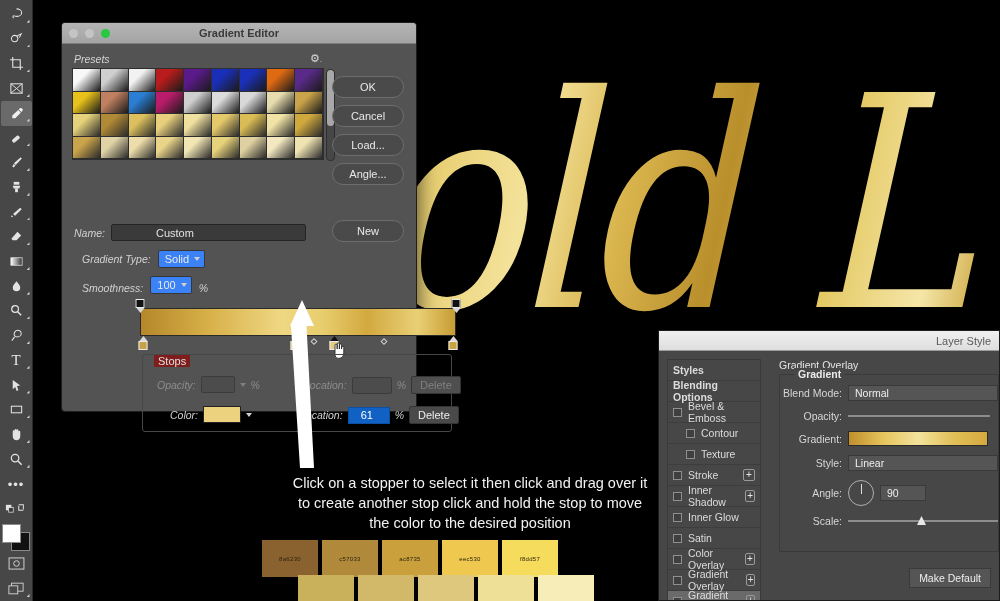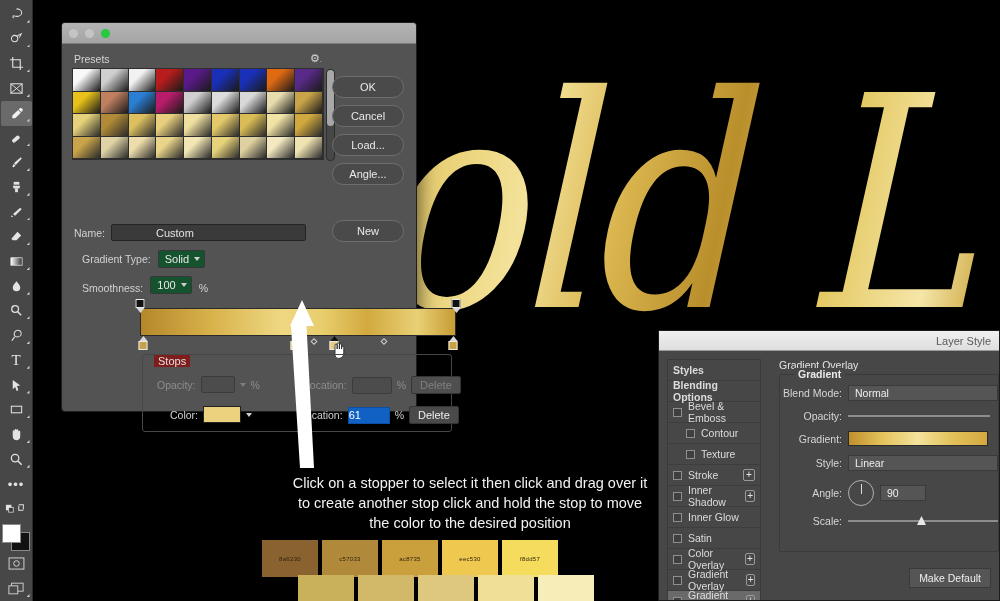--- a/index.html
+++ b/index.html
@@ -69,21 +69,21 @@
     border-bottom: 1px solid #7d7d7d;
   }
   .mac-dot { width: 9px; height: 9px; border-radius: 50%; margin-left: 7px; }
   .mac-dot.grey { background: #c4c4c4; }
   .mac-dot.green { background: #28c840; }
   #ge-title {
     position: absolute; left: 0; right: 0; text-align: center;
     font-size: 11px; color: #3a3a3a; font-weight: 600;
   }
   #ge-body { padding: 8px 10px; position: relative; height: 368px; }
-  .ge-label { font-size: 10.5px; color: #d2d2d2; }
+  .ge-label { font-size: 10.5px; color: #d2d2d2; font-style: italic; }
   .ge-label.dim { color: #8d8d8d; }
 
   #presets-row { display: flex; justify-content: space-between; align-items: center;
                  padding: 0 2px 3px 2px; width: 252px; }
   #presets-grid {
     width: 252px; height: 92px; border: 1px solid #2e2e2e;
     display: grid; grid-template-columns: repeat(9, 1fr); grid-template-rows: repeat(4,1fr);
     background: #3a3a3a; position: relative;
   }
   .swatch { border-right: 1px solid #2e2e2e; border-bottom: 1px solid #2e2e2e; }
@@ -102,21 +102,21 @@
                 flex-direction: column; gap: 7px; }
   #btn-new { position: absolute; right: 12px; top: 176px; }
 
   .field {
     background: #3a3a3a; border: 1px solid #242424; border-radius: 2px;
     color: #e2e2e2; font-size: 11px; display: flex; align-items: center;
     padding: 0 5px; height: 17px;
   }
   .field.dim { color: #7e7e7e; background: #4c4c4c; border-color: #3b3b3b; }
   .select {
-    background: #14532d; border: 1px solid #373737; border-radius: 2px;
+    background: #3b82f6; border: 1px solid #373737; border-radius: 2px;
     color: #e8e8e8; font-size: 11px; height: 18px;
     display: flex; align-items: center; padding: 0 4px 0 6px; gap: 5px;
   }
   .caret { width: 0; height: 0; border-left: 3.5px solid transparent;
            border-right: 3.5px solid transparent; border-top: 4px solid #d0d0d0; }
 
   #row-name { position: absolute; left: 12px; top: 180px; display: flex;
               align-items: center; gap: 6px; }
   #name-field { width: 195px; padding-left: 44px; }
   #row-type { position: absolute; left: 20px; top: 206px; display: flex;
@@ -169,21 +169,21 @@
   #row-loc1    { left: 242px; top: 332px; }
   #row-loc2    { left: 238px; top: 362px; }
   #color-chip { width: 38px; height: 17px; background: #ecd27f; border: 1px solid #222; }
   .del-btn {
     background: #4a4a4a; border: 1px solid #343434; border-radius: 2px;
     font-size: 11px; color: #eee; padding: 2px 8px;
   }
   .del-btn.dim { color: #808080; background: #4f4f4f; }
   #loc-input {
     width: 42px; height: 17px; background: #1160c4; border: 1px solid #0d4fa5;
-    color: #fff; font-size: 11px; display: flex; align-items: center; padding-left: 0;
+    color: #fff; font-size: 11px; display: flex; align-items: center; padding-left: 12px;
   }
 
   
   #arrow { position: absolute; left: 282px; top: 300px; }
   #caption {
     position: absolute; left: 290px; top: 473px; width: 360px;
     text-align: center; color: #f2f2f2; font-size: 14.5px; line-height: 20px;
   }
 
   
@@ -404,20 +404,21 @@
           <rect x="1" y="4" width="10" height="9" fill="#4a4a4a" stroke="#d8d8d8" stroke-width="1"></rect>
         </svg>
     </div>
   </div>
 
   <div id="gradient-editor">
     <div id="ge-titlebar">
       <div class="mac-dot grey"></div>
       <div class="mac-dot grey"></div>
       <div class="mac-dot green"></div>
+      <div id="ge-title">Gradient Editor</div>
     </div>
 
     <div id="ge-body">
       <div id="presets-row">
         <span class="ge-label">Presets</span>
         <span style="color:#d6d6d6;font-size:11px;">⚙<span style="font-size:8px;">.</span></span>
       </div>
 
       <div id="presets-grid">
         <div class="swatch" style="background: linear-gradient(135deg, rgb(248, 248, 248) 0%, rgb(248, 248, 248) 35%, rgba(0, 0, 0, 0.55) 100%);"></div>

